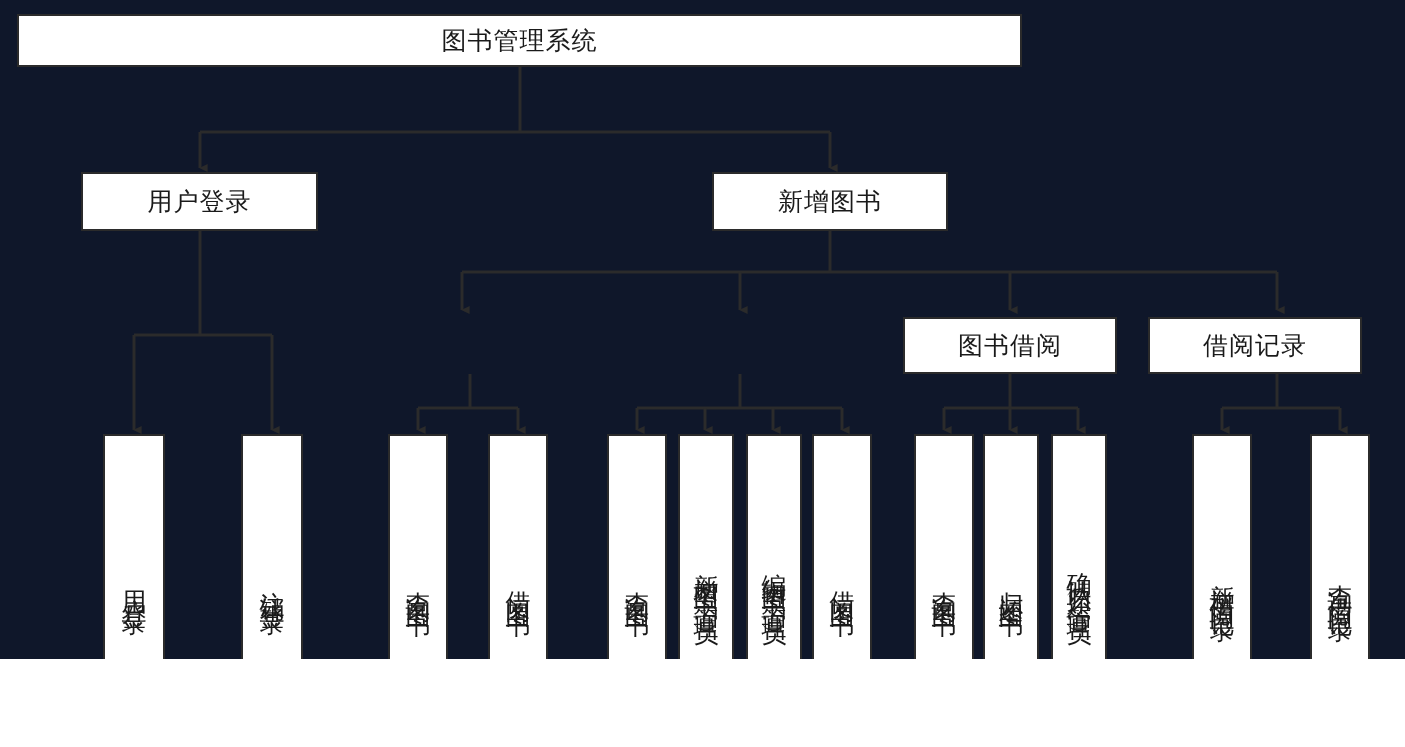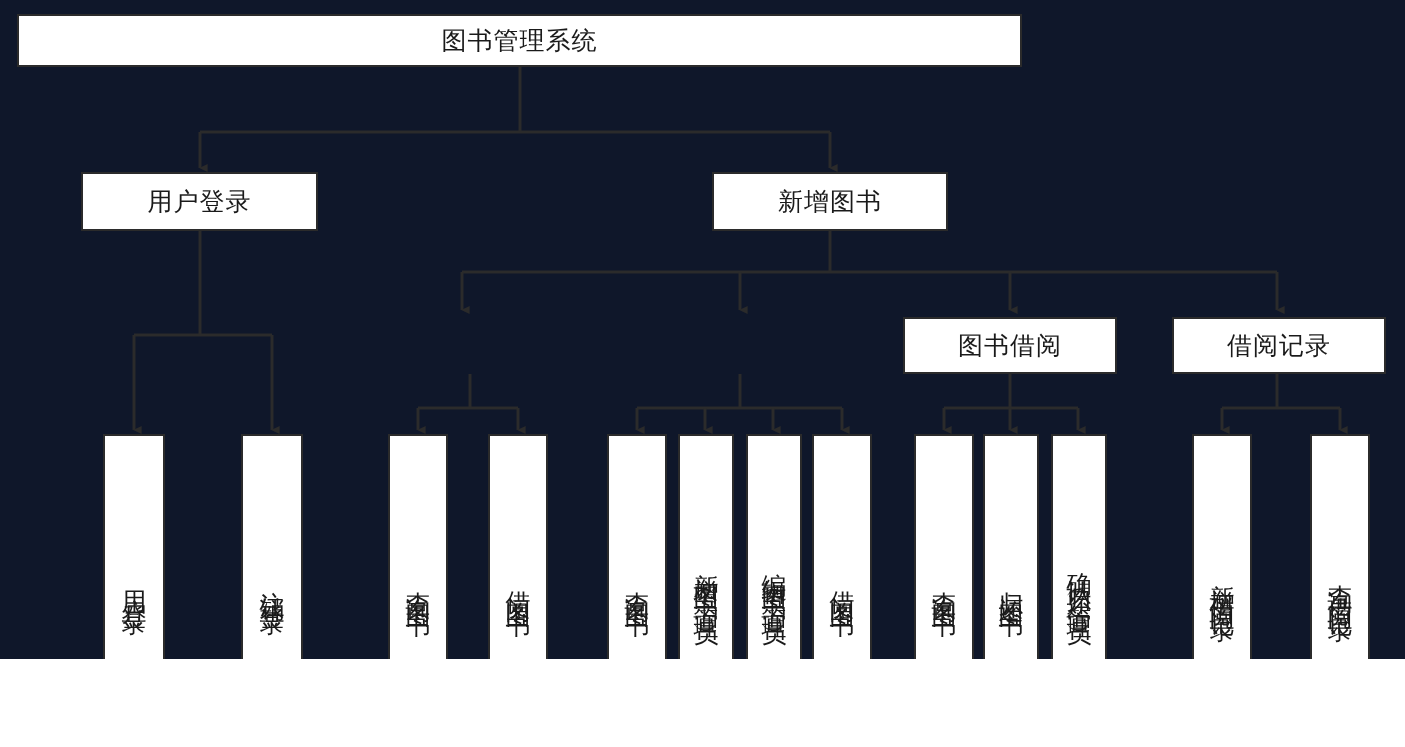--- a/index.html
+++ b/index.html
@@ -131,21 +131,21 @@
   <div class="node horizontal" style="left:712px; top:172px; width:236px; height:59px;">
     <span class="node-label">新增图书</span>
   </div>
 
 
 
   <div class="node horizontal" style="left:903px; top:317px; width:214px; height:57px;">
     <span class="node-label">图书借阅</span>
   </div>
 
-  <div class="node horizontal" style="left:1172px; top:317px; width:214px; height:57px;">
+  <div class="node horizontal" style="left:1148px; top:317px; width:214px; height:57px;">
     <span class="node-label">借阅记录</span>
   </div>
 
   <div class="node vertical" style="left:103px; top:434px; width:62px; height:301px;">
     <span class="node-label">用户登录</span>
   </div>
 
   <div class="node vertical" style="left:241px; top:434px; width:62px; height:301px;">
     <span class="node-label">注销登录</span>
   </div>

